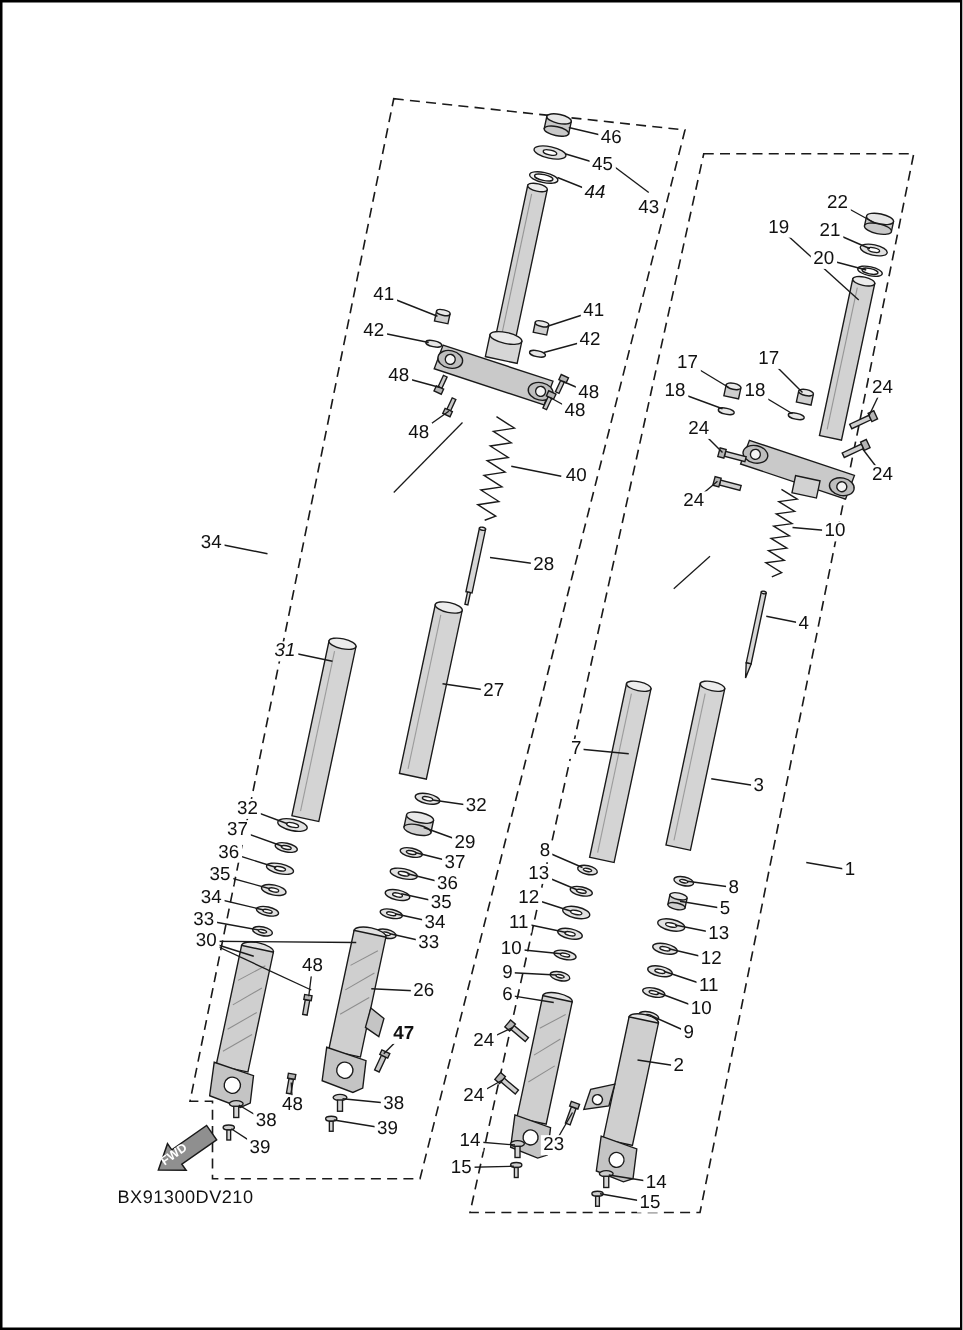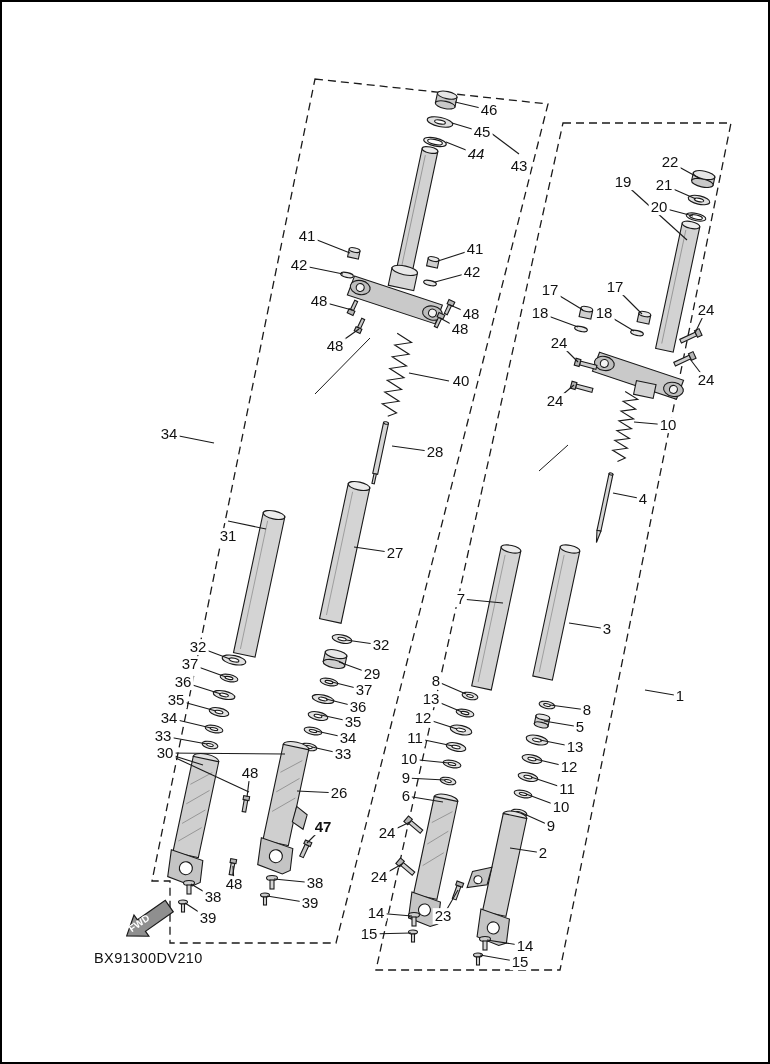--- a/index.html
+++ b/index.html
@@ -526,21 +526,21 @@
       <div class="part-label" style="left: 297px; top: 263px;">42</div>
       <div class="part-label" style="left: 473px; top: 247px;">41</div>
       <div class="part-label" style="left: 470px; top: 270px;">42</div>
       <div class="part-label" style="left: 317px; top: 299px;">48</div>
       <div class="part-label" style="left: 469px; top: 312px;">48</div>
       <div class="part-label" style="left: 458px; top: 327px;">48</div>
       <div class="part-label" style="left: 333px; top: 344px;">48</div>
       <div class="part-label" style="left: 459px; top: 379px;">40</div>
       <div class="part-label" style="left: 167px; top: 432px;">34</div>
       <div class="part-label" style="left: 433px; top: 450px; text-align: center;">28</div>
-      <div class="part-label" style="left: 226px; top: 534px;">31</div>
+      <div class="part-label" style="left: 226px; top: 519px; font-style: italic;">31</div>
       <div class="part-label" style="left: 393px; top: 551px;">27</div>
       <div class="part-label" style="left: 196px; top: 645px;">32</div>
       <div class="part-label" style="left: 379px; top: 643px;">32</div>
       <div class="part-label" style="left: 188px; top: 662px;">37</div>
       <div class="part-label" style="left: 370px; top: 672px;">29</div>
       <div class="part-label" style="left: 181px; top: 680px;">36</div>
       <div class="part-label" style="left: 362px; top: 688px;">37</div>
       <div class="part-label" style="left: 174px; top: 698px;">35</div>
       <div class="part-label" style="left: 356px; top: 705px;">36</div>
       <div class="part-label" style="left: 167px; top: 716px;">34</div>

